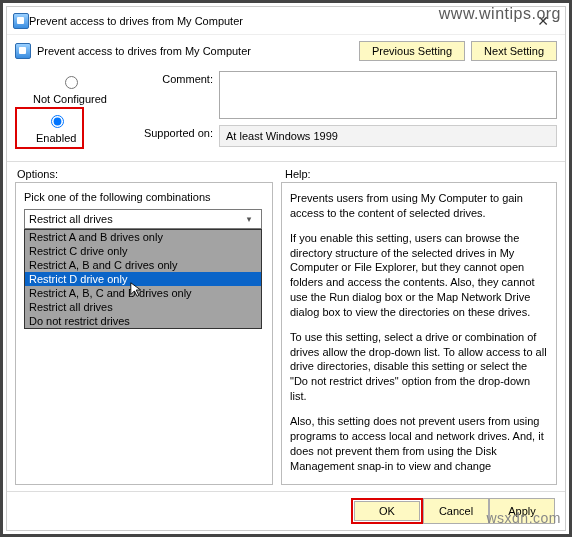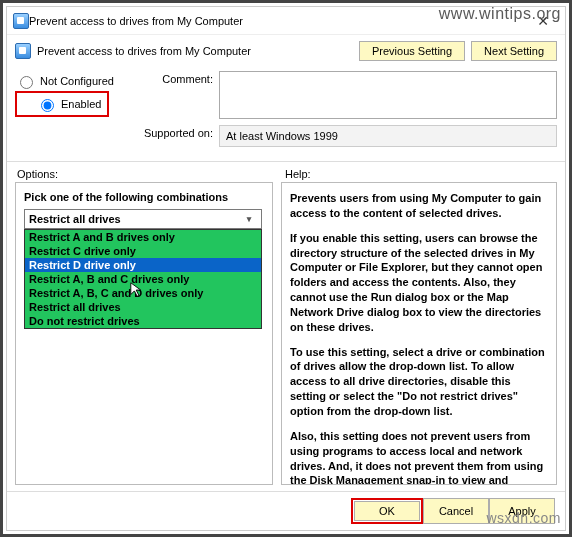--- a/index.html
+++ b/index.html
@@ -8,39 +8,39 @@
 .titlebar { display: flex; align-items: center; height: 28px; padding: 0 6px; border-bottom: 1px solid #eee; }
 .tb-title { flex: 1; }
 .tb-close { width: 32px; text-align: center; font-size: 14px; color: #333; }
 .water1 { position: absolute; right: 8px; top: 2px; font-size: 16px; color: #5a5a5a; letter-spacing: .5px; pointer-events: none; font-family: Arial, sans-serif; }
 .water2 { position: absolute; right: 8px; bottom: 8px; font-size: 14px; color: #888; pointer-events: none; letter-spacing: .5px; }
 .head2 { display: flex; align-items: center; padding: 6px 8px; gap: 6px; }
 .head2 .spacer { flex: 1; }
 .btn { background: #fef9c3; border: 1px solid #adadad; padding: 3px 12px; cursor: pointer; }
 .cfg { display: flex; padding: 4px 8px 8px 8px; gap: 8px; border-bottom: 1px solid #ddd; }
 .cfg-left { width: 110px; }
-.radio-row { display: flex; align-items: center; gap: 4px; padding: 2px 0; }
+.radio-row { display: flex; align-items: center; gap: 4px; padding: 2px 0; flex-direction: column; }
 .radio-enabled { border: 2px solid #d00; padding: 1px 6px 1px 19px; display: inline-flex; }
 .cfg-right { flex: 1; }
 .cfg-row { display: flex; gap: 6px; margin-bottom: 6px; }
 .cfg-row label { width: 80px; text-align: right; padding-top: 2px; }
 .cfg-row textarea { flex: 1; height: 48px; resize: none; border: 1px solid #aaa; font-family: inherit; }
 .cfg-row .support { flex: 1; border: 1px solid #ccc; background: #f3f3f3; padding: 4px 6px; height: 22px; }
 .labels { display: flex; padding: 6px 10px 2px; gap: 10px; }
 .labels > div:first-child { width: 258px; }
-.panes { display: flex; gap: 8px; padding: 0 8px 6px; flex: 1; min-height: 0; font-weight: bold; }
+.panes { display: flex; gap: 8px; padding: 0 8px 6px; flex: 1; min-height: 0; }
 .pane { border: 1px solid #bbb; padding: 8px; overflow: auto; background: #fff; }
 .pane-left { width: 258px; }
 .pane-right { flex: 1; font-size: 11px; line-height: 1.35; }
 .pane-right p { margin: 0 0 10px 0; }
 .combo { margin-top: 6px; position: relative; width: 238px; }
 .combo-sel { border: 1px solid #7a7a7a; background: #fff; height: 20px; display: flex; align-items: center; padding: 0 4px; cursor: pointer; }
 .combo-sel .arrow { width: 16px; text-align: center; font-size: 9px; color: #555; }
 .combo-sel .txt { flex: 1; }
-.combo-list { position: absolute; top: 20px; left: 0; width: 100%; border: 1px solid #333; background: #22c55e; z-index: 5; }
+.combo-list { position: absolute; top: 20px; left: 0; width: 100%; border: 1px solid #333; background: #a3a3a3; z-index: 5; }
 .combo-item { padding: 1px 4px; cursor: pointer; white-space: nowrap; }
 .combo-item.sel { background: #0a64c8; color: #fff; }
 .cursor { position: absolute; width: 18px; height: 18px; pointer-events: none; z-index: 6; }
 .footer { padding: 6px 10px; display: flex; justify-content: flex-end; border-top: 1px solid #ddd; }
 .footer .btn { min-width: 66px; }
 .ok-wrap { border: 2px solid #d00; padding: 1px; }
 .gp-icon { display: inline-block; width: 16px; height: 16px; background: linear-gradient(#9ad0ff,#3a8de0); border: 1px solid #2b6bb0; border-radius: 2px; position: relative; }
 .gp-icon::after { content: ""; position: absolute; left: 3px; top: 3px; width: 7px; height: 7px; background: #fff; border-radius: 1px; }
 </style>
 </head>
@@ -98,22 +98,22 @@
     <div class="pane pane-left">
       <div>Pick one of the following combinations</div>
       <div class="combo">
         <div class="combo-sel">
           <span class="txt">Restrict all drives</span>
           <span class="arrow">▾</span>
         </div>
         <div class="combo-list" id="combo-list">
             <div class="combo-item">Restrict A and B drives only</div>
             <div class="combo-item">Restrict C drive only</div>
+            <div class="combo-item">Restrict A, B and C drives only</div>
             <div class="combo-item sel">Restrict D drive only</div>
-            <div class="combo-item">Restrict A, B and C drives only</div>
             <div class="combo-item">Restrict A, B, C and D drives only</div>
             <div class="combo-item">Restrict all drives</div>
             <div class="combo-item">Do not restrict drives</div>
           </div>
         <svg class="cursor" style="left:105px;top:72px" viewBox="0 0 20 20">
             <path d="M2 2 L2 15 L6 11 L9 17 L11 16 L8 10 L13 10 Z" fill="#fff" stroke="#000" stroke-width="1"></path>
           </svg>
       </div>
     </div>
     <div class="pane pane-right">

